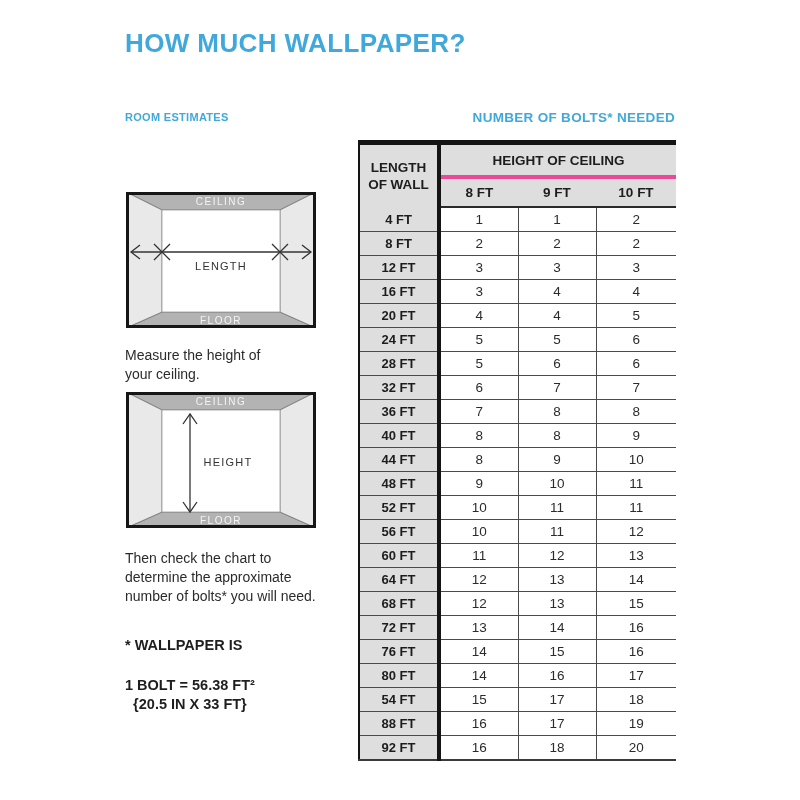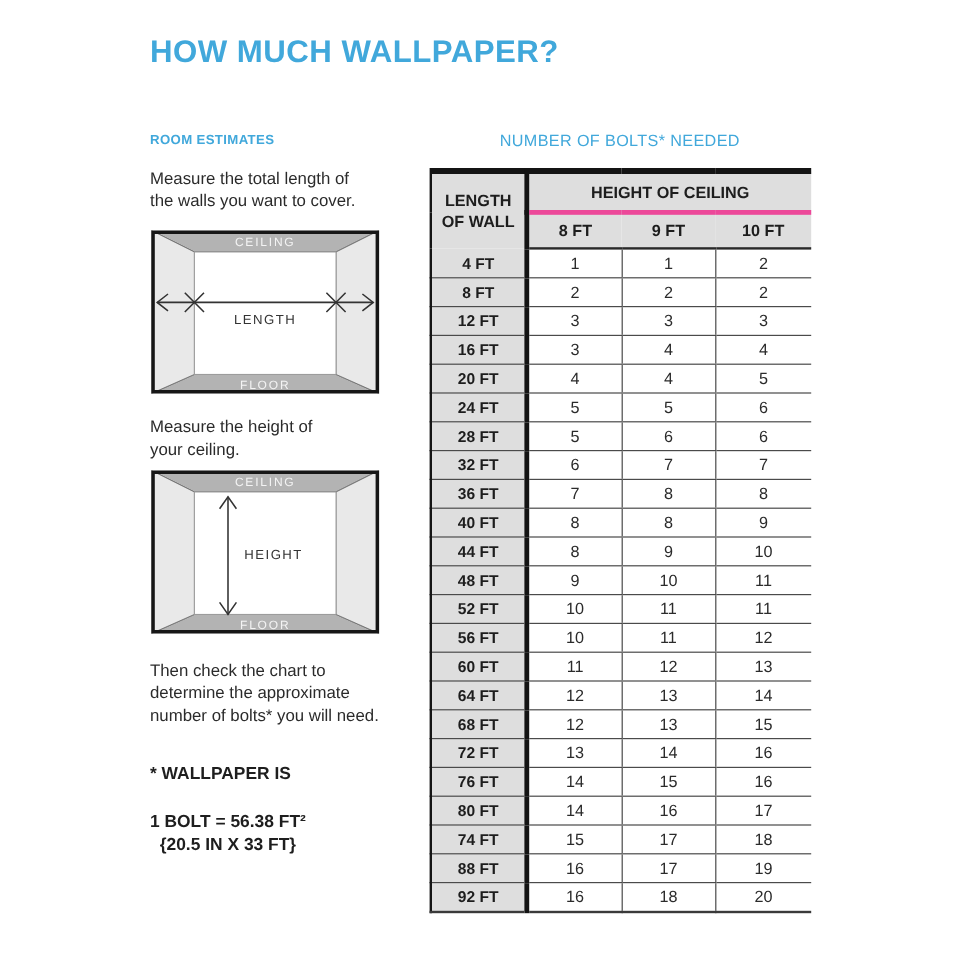--- a/index.html
+++ b/index.html
@@ -26,22 +26,22 @@
   .room .cf   { fill:var(--trap,#b3b3b3); stroke:#5f5f5f; stroke-width:0.7; }
   .room .side { fill:var(--wall,#e9e9e9); stroke:#6f6f6f; stroke-width:0.7; }
   .room .back { fill:#ffffff; stroke:#9a9a9a; stroke-width:0.8; }
   .room .frame{ fill:none; stroke:#161616; stroke-width:3; }
   .room .arrow line, .room .arrow path { stroke:#333333; stroke-width:1.3; fill:none; }
   .room .wallText { fill:#f4f4f4; font-size:10px; letter-spacing:1.5px; text-anchor:middle;
     font-family:"Liberation Sans", sans-serif; }
   .room .dimText  { fill:#333333; font-size:11px; letter-spacing:1.2px; text-anchor:middle;
     font-family:"Liberation Sans", sans-serif; }
   .table-caption {
-    position:absolute; left:358px; width:317px; top:110px; text-align:center;
-    font-size:13.5px; font-weight:normal; letter-spacing:0.3px; color:var(--accent,#41a8db);
+    position:absolute; left:358px; width:317px; top:110px; text-align:right;
+    font-size:13.5px; font-weight:bold; letter-spacing:0.3px; color:var(--accent,#41a8db);
   }
   table.bolts {
     position:absolute; left:358px; top:140px; width:317px;
     border-collapse:collapse; table-layout:fixed;
     border-top:5px solid #141414; border-left:2px solid #141414; border-bottom:2px solid #3a3a3a;
     font-family:"Liberation Sans", sans-serif;
   }
   table.bolts col.c1 { width:80px; }
   table.bolts col.c2 { width:79px; }
   table.bolts col.c3 { width:78px; }
@@ -60,22 +60,20 @@
 </style>
 </head>
 <body>
 
 <div class="page">
 
   <h1 class="title">HOW MUCH WALLPAPER?</h1>
 
   <div class="section-head" style="top:111px">ROOM ESTIMATES</div>
 
-  <div class="para" style="top:139px">Measure the total length of
-the walls you want to cover.</div>
 
   <svg class="room" style="top:192px" width="190" height="136" viewBox="0 0 190 136">
     <polygon class="cf" points="0,0 190,0 154,18 36,18"></polygon>
     <polygon class="cf" points="0,136 36,120 154,120 190,136"></polygon>
     <polygon class="side" points="0,0 36,18 36,120 0,136"></polygon>
     <polygon class="side" points="190,0 154,18 154,120 190,136"></polygon>
     <rect class="back" x="36" y="18" width="118" height="102"></rect>
     <text class="wallText" x="95" y="13">CEILING</text>
     <text class="wallText" x="95" y="132">FLOOR</text>
     <g class="arrow">
@@ -258,21 +256,21 @@
           <td>15</td>
           <td>16</td>
         </tr>
         <tr>
           <th>80 FT</th>
           <td>14</td>
           <td>16</td>
           <td>17</td>
         </tr>
         <tr>
-          <th>74 FT</th>
+          <th>54 FT</th>
           <td>15</td>
           <td>17</td>
           <td>18</td>
         </tr>
         <tr>
           <th>88 FT</th>
           <td>16</td>
           <td>17</td>
           <td>19</td>
         </tr>

